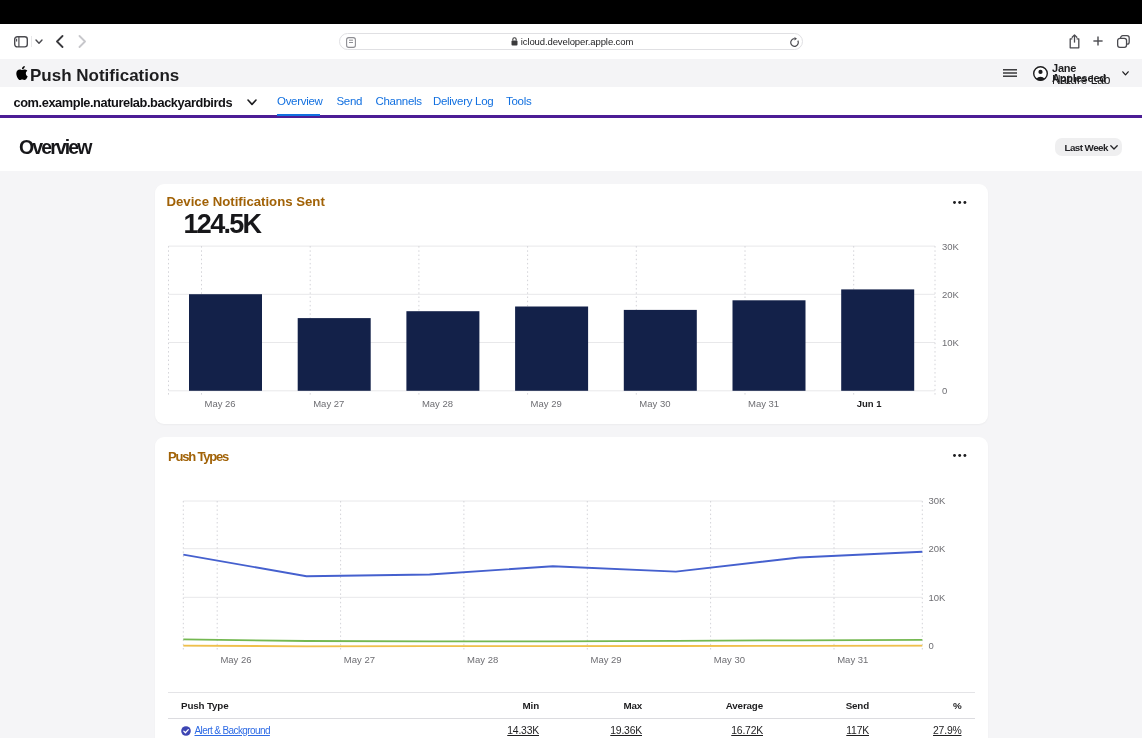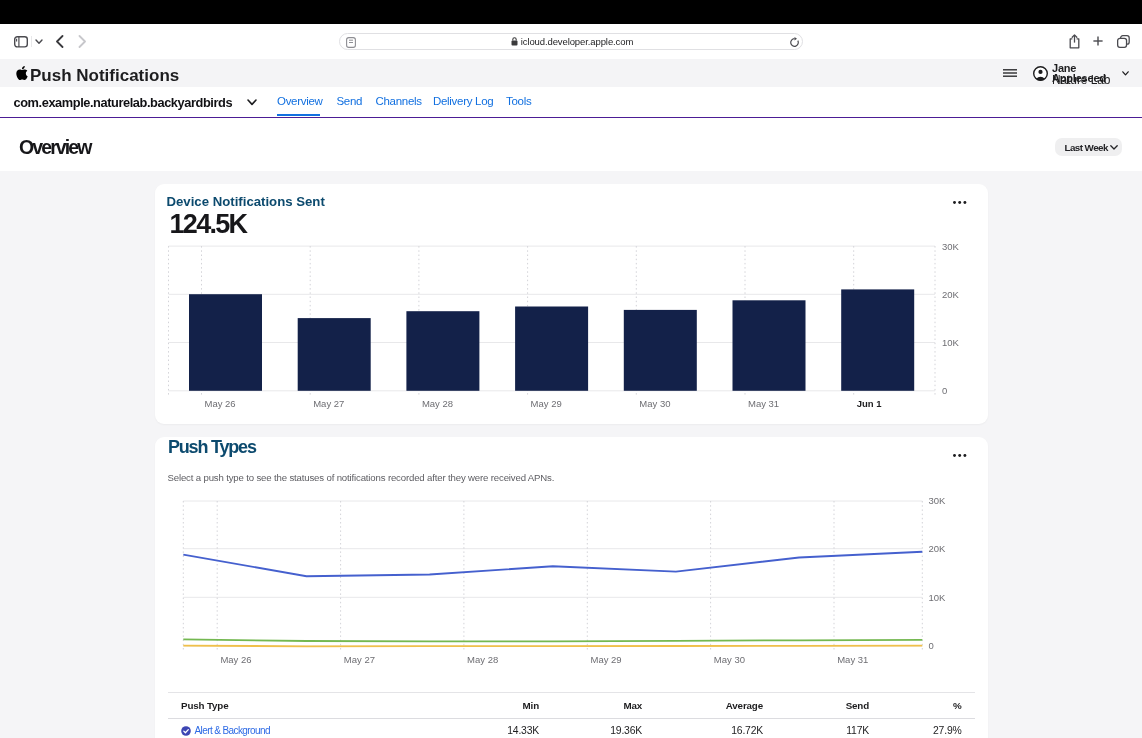--- a/index.html
+++ b/index.html
@@ -12,45 +12,45 @@
 
 #toolbar{left:0;top:24px;width:1142px;height:35px;background:#fff;}
 #urlfield{left:339px;top:8.5px;width:464px;height:17.5px;background:#fff;border:1px solid #e0e0e3;border-radius:8.5px;}
 #urltext{left:0;top:0;width:464px;height:16px;text-align:center;font-size:9.5px;color:#1d1d1f;line-height:16.5px;letter-spacing:-0.1px;}
 
 #appheader{left:0;top:59px;width:1142px;height:27.5px;background:#f4f4f6;}
 #pntitle{left:30px;top:7.2px;font-size:17px;font-weight:700;letter-spacing:0;color:#1d1d1f;}
 #acctname{left:1052px;top:3.5px;width:66px;font-size:11px;font-weight:700;letter-spacing:-0.2px;color:#1d1d1f;text-align:left;line-height:10.5px;}
 #acctorg{left:1052px;top:14px;font-size:12px;color:#1d1d1f;letter-spacing:-0.1px;}
 
-#nav{left:0;top:86.5px;width:1142px;height:31px;background:#fff;border-bottom:1px solid #4c1d95;}
+#nav{left:0;top:86.5px;width:1142px;height:31px;background:#fff;border-bottom:3px solid #4c1d95;}
 #bundle{left:13.5px;top:8.6px;font-size:12.8px;font-weight:700;letter-spacing:-0.42px;color:#111114;}
 .tab{position:absolute;top:8.6px;font-size:11.5px;letter-spacing:-0.3px;color:#1270e0;}
 #underline{left:277px;top:27.5px;width:43px;height:2px;background:#1270e0;}
 
 #pagehead{left:0;top:117.5px;width:1142px;height:53.5px;background:#fff;}
 #h1{left:19px;top:18px;font-size:19.5px;font-weight:700;letter-spacing:-1.9px;color:#17171a;}
 #lastweek{left:1055px;top:20.5px;width:67px;height:18px;background:#efeff0;border-radius:7px;color:#232326;}
 #lastweek span{position:absolute;left:9.5px;top:4px;font-size:9.8px;font-weight:700;letter-spacing:-0.55px;}
 
 #content{left:0;top:171px;width:1142px;height:567px;background:#f5f5f7;}
 .card{position:absolute;left:154.5px;width:833px;background:#fff;border-radius:9px;box-shadow:0 1px 2px rgba(0,0,0,0.04);}
 #card1{top:13px;height:240px;}
 #card2{top:266px;height:360px;}
-.ctitle{position:absolute;left:13.5px;color:#0c4a6e;font-weight:700;}
+.ctitle{position:absolute;left:13.5px;color:#a16207;font-weight:700;}
 #c1title{top:10px;left:12px;font-size:13.2px;letter-spacing:0;}
-#c1num{top:24.5px;left:15px;font-size:27px;font-weight:700;letter-spacing:-1.7px;color:#17171a;position:absolute;}
-#c2title{top:0;font-size:18px;letter-spacing:-1.2px;}
+#c1num{top:24.5px;left:29px;font-size:27px;font-weight:700;letter-spacing:-1.7px;color:#17171a;position:absolute;}
+#c2title{top:12px;font-size:13px;letter-spacing:-1.2px;}
 #c2sub{position:absolute;left:13px;top:34.5px;font-size:9.6px;letter-spacing:-0.15px;color:#5d5d62;}
 .dots{position:absolute;width:18px;height:5px;}
 
 #tbl{position:absolute;left:0;top:0;width:833px;height:360px;}
 .tl{position:absolute;background:#e4e4e7;height:1px;}
 .th{position:absolute;font-size:9.8px;font-weight:700;color:#1d1d1f;letter-spacing:-0.15px;}
-.td{position:absolute;font-size:10.4px;color:#1d1d1f;letter-spacing:-0.2px;}
+.td{position:absolute;font-size:10.4px;color:#1d1d1f;letter-spacing:-0.2px;text-decoration:underline;}
 .rt{transform:translateX(-100%);}
 </style>
 </head>
 <body>
 <div id="app">
   <div class="abs" id="menubar"></div>
 
   <div class="abs" id="toolbar">
     <svg class="abs" style="left:13.5px;top:11.5px" width="14" height="12" viewBox="0 0 14 12">
       <rect x="0.7" y="0.7" width="12.6" height="10.2" rx="2.6" fill="none" stroke="#4a4a4f" stroke-width="1.4"></rect>
@@ -189,21 +189,20 @@
           <text x="787" y="65.5">30K</text>
           <text x="787" y="113.7">20K</text>
           <text x="787" y="161.9">10K</text>
           <text x="787" y="210.2">0</text>
         </g>
       </svg>
     </div>
 
     <div class="card" id="card2">
       <div class="ctitle" id="c2title">Push Types</div>
-      <div id="c2sub">Select a push type to see the statuses of notifications recorded after they were received APNs.</div>
       <svg class="dots" style="left:797px;top:16px" width="18" height="5" viewBox="0 0 18 5">
         <circle cx="2.5" cy="2.5" r="1.45" fill="#1d1d1f"></circle>
           <circle cx="7.7" cy="2.5" r="1.45" fill="#1d1d1f"></circle>
           <circle cx="12.9" cy="2.5" r="1.45" fill="#1d1d1f"></circle>
       </svg>
       <svg class="abs" style="left:0;top:0" width="833" height="240" viewBox="0 0 833 240">
         <g stroke="#e8e8ea" stroke-width="1">
           <line x1="28.3" y1="64" x2="767.3" y2="64"></line>
           <line x1="28.3" y1="111.7" x2="767.3" y2="111.7"></line>
           <line x1="28.3" y1="160.3" x2="767.3" y2="160.3"></line>

